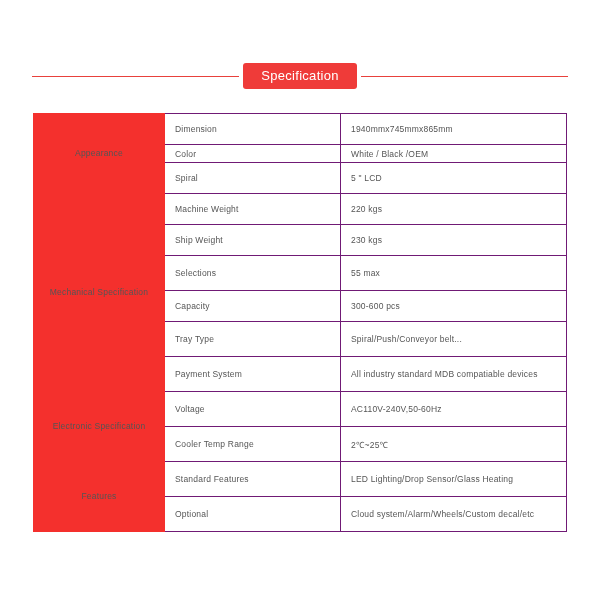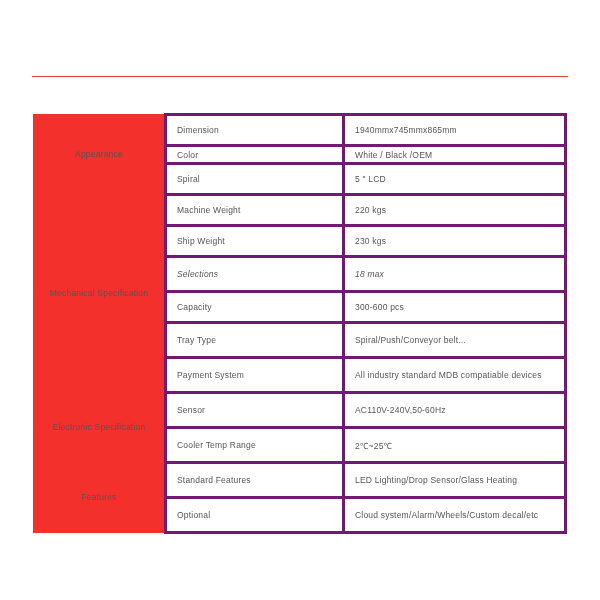--- a/index.html
+++ b/index.html
@@ -53,21 +53,21 @@
   .spec-table {
     position: absolute;
     top: 113px;
     left: 33px;
     width: 534px;
     border-collapse: collapse;
     table-layout: fixed;
     font-size: 8.5px;
   }
   .spec-table td {
-    border: 3px solid #701a75;
+    border: 1px solid #701a75;
     padding: 0 10px;
     vertical-align: middle;
     color: #555;
     font-size: 8.5px;
     letter-spacing: 0.2px;
   }
   .cat-cell {
     background: #f4302d;
     color: #ffffff;
     border: 1px solid #f4302d !important;
@@ -85,20 +85,21 @@
     color: #4d4d4d;
   }
 </style>
 </head>
 <body>
 
 <div class="page">
 
   <div class="title-row">
     <div class="rule"></div>
+    <div class="title-badge">Specification</div>
     <div class="rule"></div>
   </div>
 
   <table class="spec-table">
     <tbody>
         <tr style="height: 31px;">
           <td class="cat-cell" rowspan="3">Appearance</td>
           <td class="label-cell">Dimension</td>
           <td class="value-cell">1940mmx745mmx865mm</td>
         </tr>
@@ -112,39 +113,39 @@
         </tr>
         <tr style="height: 31px;">
           <td class="cat-cell" rowspan="6">Mechanical Specification</td>
           <td class="label-cell">Machine Weight</td>
           <td class="value-cell">220 kgs</td>
         </tr>
         <tr style="height: 31px;">
           <td class="label-cell">Ship Weight</td>
           <td class="value-cell">230 kgs</td>
         </tr>
-        <tr style="height: 35px; font-style: italic;">
+        <tr style="height: 35px;">
           <td class="label-cell">Selections</td>
-          <td class="value-cell">18 max</td>
+          <td class="value-cell">55 max</td>
         </tr>
         <tr style="height: 31px;">
           <td class="label-cell">Capacity</td>
           <td class="value-cell">300-600 pcs</td>
         </tr>
         <tr style="height: 35px;">
           <td class="label-cell">Tray Type</td>
           <td class="value-cell">Spiral/Push/Conveyor belt...</td>
         </tr>
         <tr style="height: 35px;">
           <td class="label-cell">Payment System</td>
           <td class="value-cell">All industry standard MDB compatiable devices</td>
         </tr>
         <tr style="height: 35px;">
           <td class="cat-cell" rowspan="2">Electronic Specification</td>
-          <td class="label-cell">Sensor</td>
+          <td class="label-cell">Voltage</td>
           <td class="value-cell">AC110V-240V,50-60Hz</td>
         </tr>
         <tr style="height: 35px;">
           <td class="label-cell">Cooler Temp Range</td>
           <td class="value-cell">2℃~25℃</td>
         </tr>
         <tr style="height: 35px;">
           <td class="cat-cell" rowspan="2">Features</td>
           <td class="label-cell">Standard Features</td>
           <td class="value-cell">LED Lighting/Drop Sensor/Glass Heating</td>

